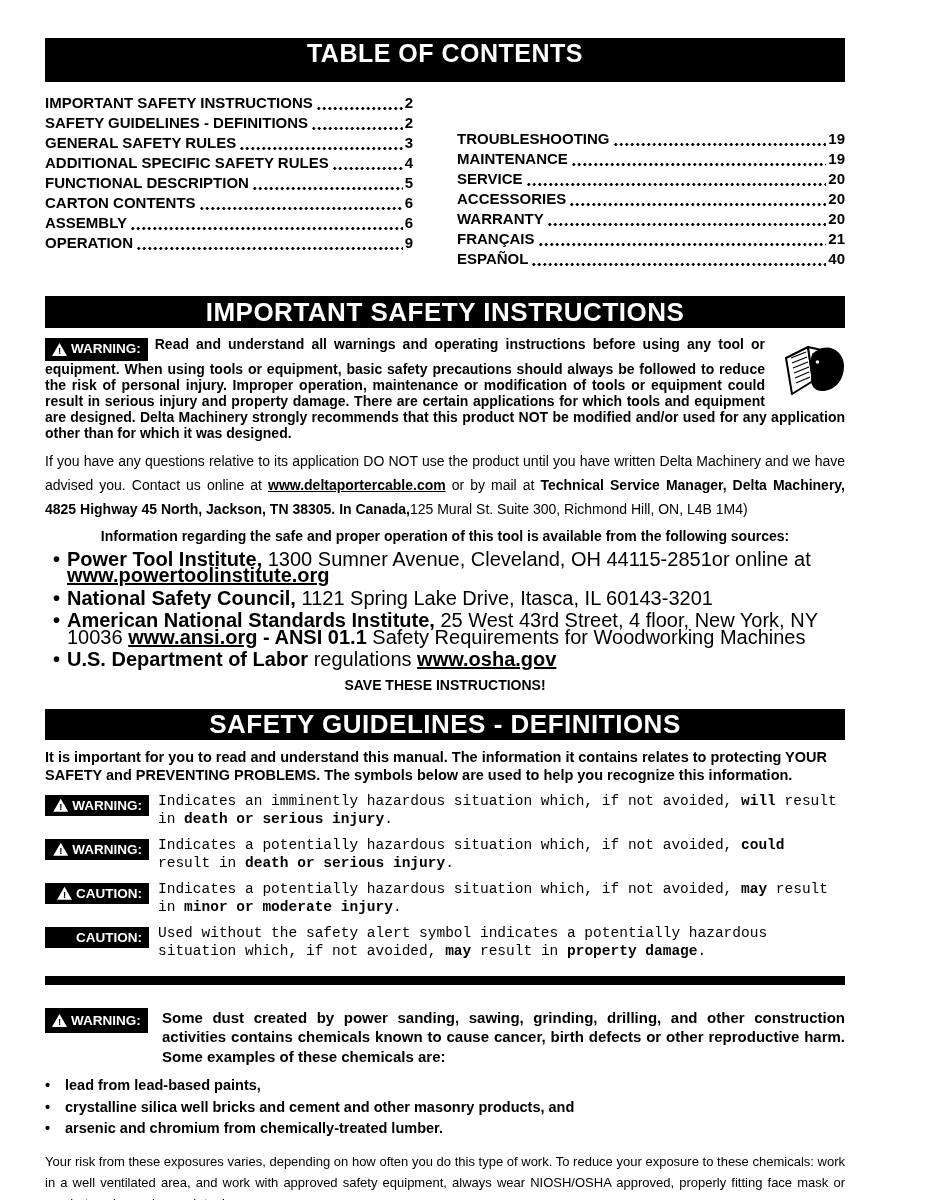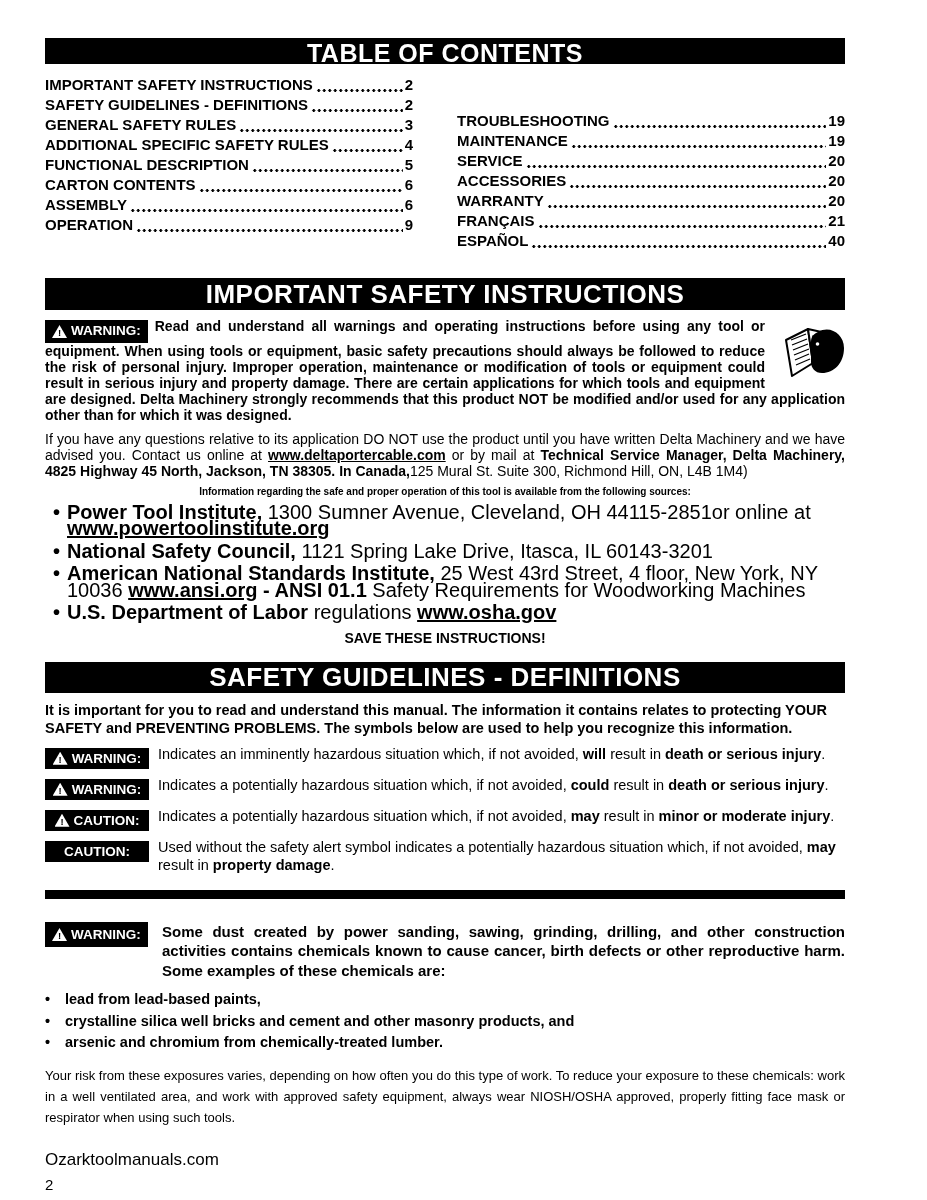--- a/index.html
+++ b/index.html
@@ -5,64 +5,64 @@
   html,body { margin:0; padding:0; background:#ffffff; }
   .page {
     position:relative; width:927px; height:1200px; background:#ffffff;
     color:#000; font-family:"Liberation Sans","DejaVu Sans",sans-serif;
     overflow:hidden;
   }
   .content { position:absolute; left:45px; top:0; width:800px; }
 
   
   .bar { background:#000; color:#fff; text-align:center; font-weight:700; letter-spacing:0.5px; }
-  .bar1 { margin-top:38px; height:26px; line-height:30px; font-size:25px; }
+  .bar1 { margin-top:38px; height:44px; line-height:30px; font-size:25px; }
   .bar2 { margin-top:26px; height:32px; line-height:32px; font-size:26px; }
   .bar3 { margin-top:16px; height:31px; line-height:31px; font-size:26px; }
 
   
   .toc { display:flex; margin-top:12px; }
   .toc-col-left  { width:368px; }
   .toc-col-right { width:388px; margin-left:44px;margin-top:36px; }
   .toc-row { display:flex; align-items:baseline; height:20px; font-weight:700; font-size:15px; }
   .toc-label { white-space:nowrap; }
   .toc-dots { flex:1; align-self:flex-end; height:7px; margin:0 2px 3px 3px;
     background-image:radial-gradient(circle,#000 1.3px,transparent 1.6px);
     background-size:5.5px 5px; background-repeat:repeat-x; background-position:left bottom; }
   .toc-page { white-space:nowrap; }
 
   
-  .badge { display:inline-flex; align-items:center; justify-content:center;
+  .badge { display:inline-flex; align-items:center; justify-content:flex-end;
     background:#000; color:#fff; font-weight:700; font-size:13.5px; padding:3px 7px; }
   .tri { display:inline-block; width:15px; height:13px; background:#fff;
     clip-path:polygon(50% 0,0 100%,100% 100%); margin-right:4px;
     color:#000; font-weight:800; font-size:9.5px; line-height:15px; text-align:center; }
   .tri::after { content:"!"; }
   .inline-badge { vertical-align:-5px; margin-right:7px; }
   .def-badge { width:104px; box-sizing:border-box; flex:0 0 104px; margin-top:3px; }
 
   
   .warn1 { margin:8px 0 0; font-weight:700; font-size:14px; line-height:16.2px; text-align:justify; }
   .icon-float { float:right; width:74px; height:64px; margin:2px 0 2px 6px;
     display:flex; justify-content:flex-end; align-items:center; }
-  .body-just { margin:7px 0 0; font-size:14px; line-height:16px; text-align:justify; }
-  .center-bold { margin:7px 0 0; text-align:center; font-weight:700; font-size:10px; }
+  .body-just { margin:7px 0 0; font-size:14px; line-height:24px; text-align:justify; }
+  .center-bold { margin:7px 0 0; text-align:center; font-weight:700; font-size:14px; }
   .b { font-weight:700; }
   .u { text-decoration:underline; }
 
   .sources { list-style:none; margin:7px 0 0; padding:0 0 0 8px; }
   .sources li { position:relative; padding-left:14px; font-size:20px; line-height:16.5px; margin-bottom:6px; }
   .sources li::before { content:"\2022"; position:absolute; left:0; font-weight:700; }
 
   .save-line { margin:9px 0 0; text-align:center; font-weight:700; font-size:14px; }
 
   .guide-intro { margin:8px 0 0; font-size:14.5px; line-height:18.5px;font-weight:bold; }
 
   .def-row { display:flex; margin-top:7px; align-items:flex-start; }
-  .def-text { margin:0 0 0 9px; flex:1; font-size:14.5px; line-height:18.5px; }
+  .def-text { margin:0 0 0 9px; flex:1; font-size:14.5px; line-height:18.5px;font-family:Liberation Mono, monospace; }
 
   .thick-bar { margin-top:15px; height:9px; background:#000; }
 
   .dust { margin-top:23px; }
   .dust-intro { font-weight:700; font-size:15px; line-height:19.5px; text-align:justify; }
   .dust-badge-wrap { float:left; width:117px; height:40px; }
   .chem { list-style:none; margin:9px 0 0; padding:0; clear:both; }
   .chem li { position:relative; padding-left:20px; font-weight:700; font-size:14.5px; line-height:21.5px; }
   .chem li::before { content:"\2022"; position:absolute; left:0; }
   .risk { margin:11px 0 0; font-weight:400; font-size:13px; line-height:21px; text-align:justify; }

